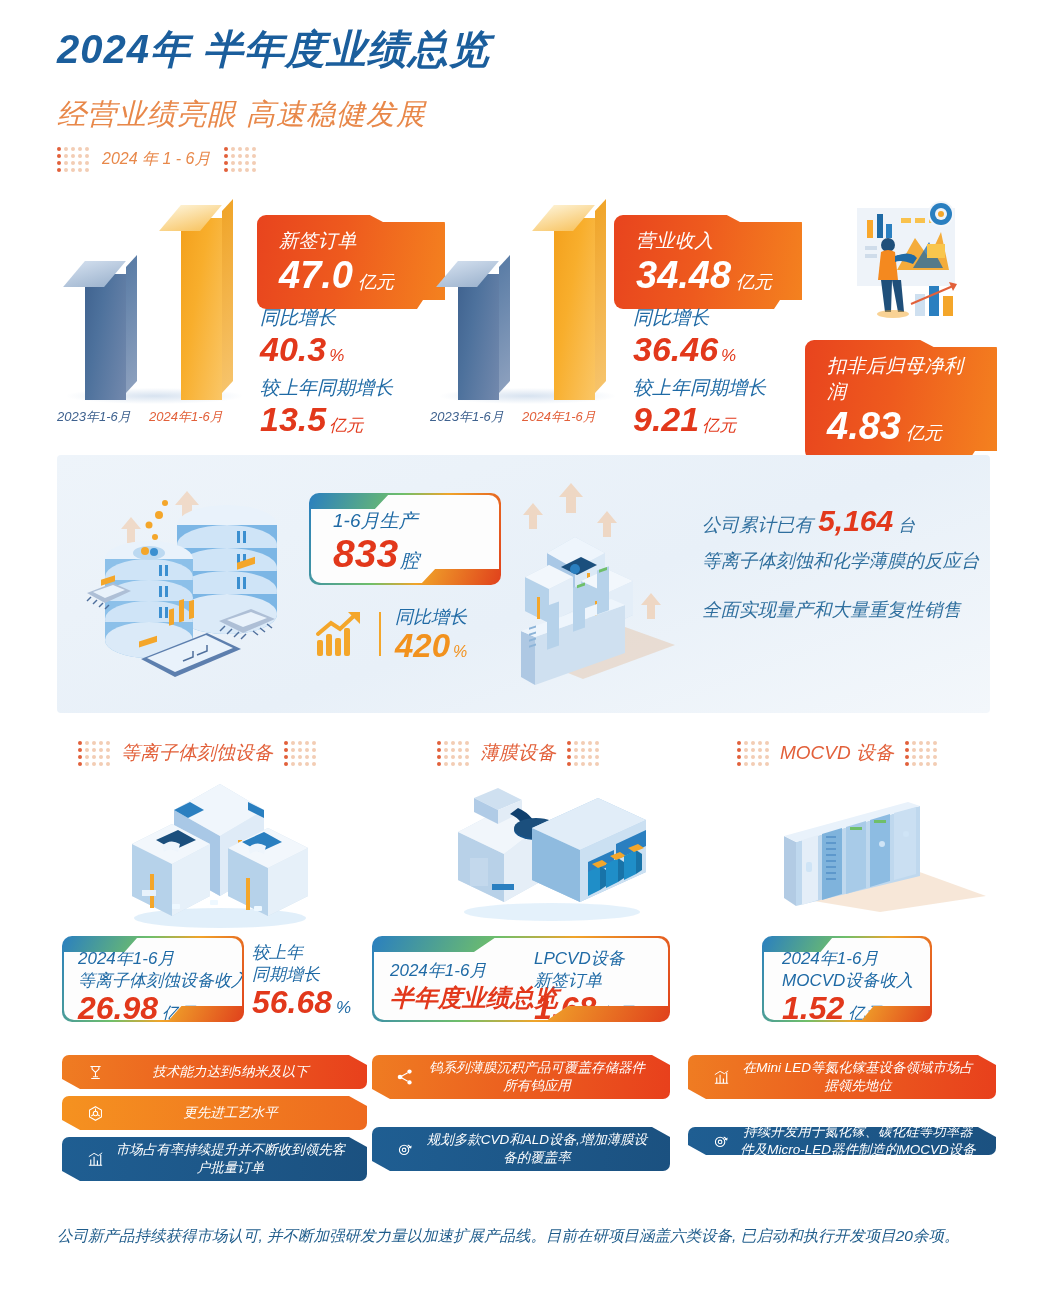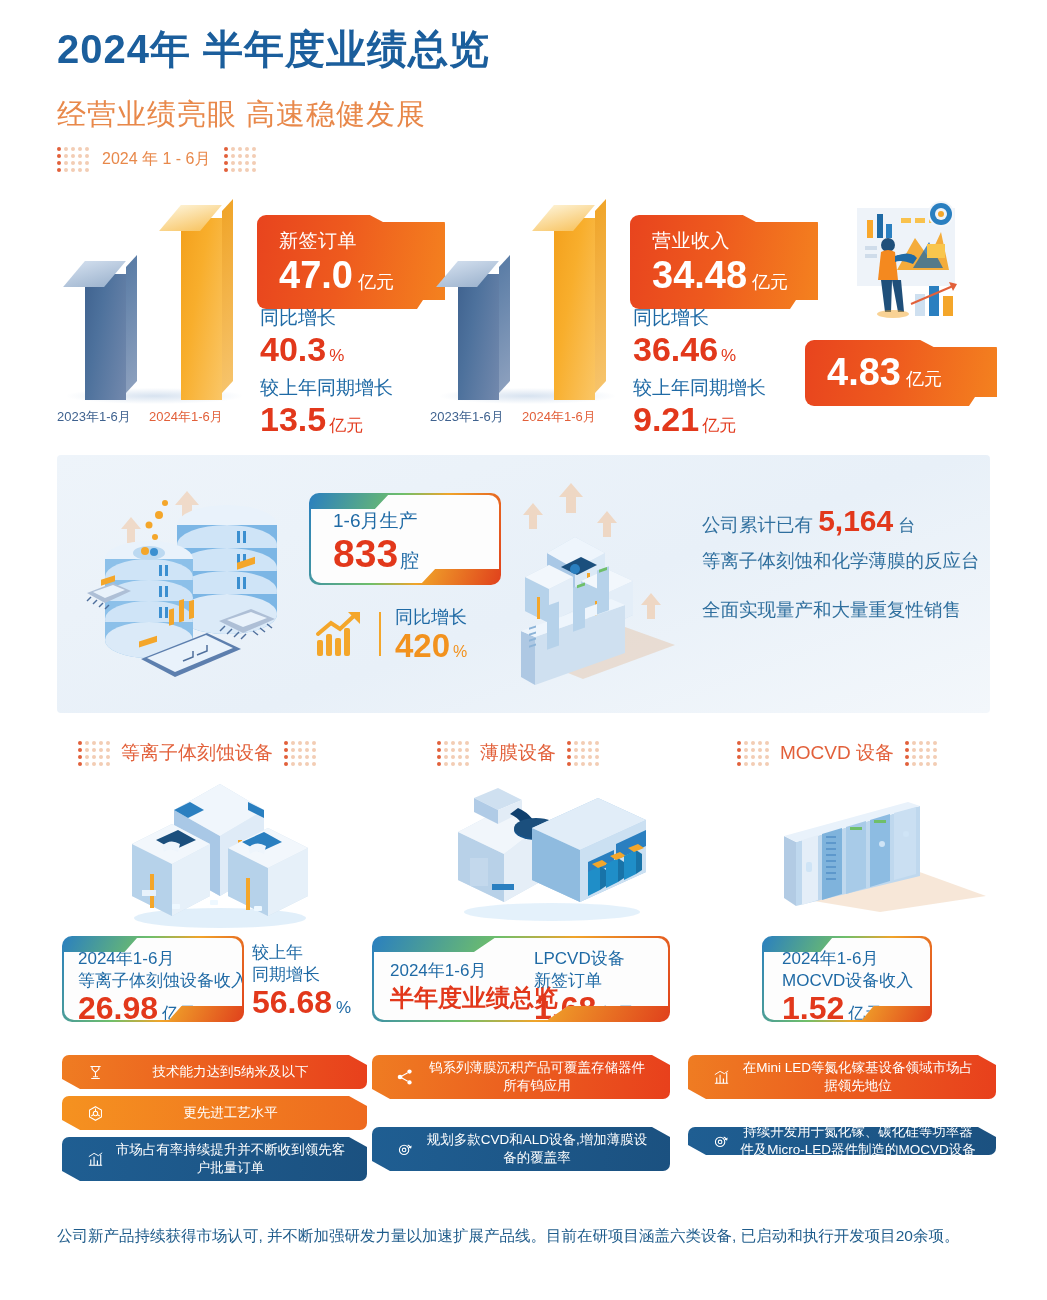--- a/index.html
+++ b/index.html
@@ -4,21 +4,21 @@
 <style>
   * { box-sizing: border-box; margin: 0; padding: 0; }
   body {
     width: 1047px; height: 1300px;
     background: #ffffff;
     font-family: "Liberation Sans", "DejaVu Sans", sans-serif;
     position: relative;
     overflow: hidden;
     color: #1f5c8b;
   }
-  .page { position: relative; width: 1047px; height: 1300px; }
+  .page { position: relative; width: 1047px; height: 1300px; font-style: italic; }
 
   
   .hdr { position: absolute; left: 57px; top: 22px; }
   .hdr-title {
     font-size: 40px; font-weight: bold; color: #1b5e9c;
     letter-spacing: 1px; white-space: nowrap;
   }
   .hdr-sub {
     margin-top: 18px; font-size: 29px; color: #e8884a;
     letter-spacing: 1px; white-space: nowrap;
@@ -248,21 +248,21 @@
       </div>
       <div class="bar3d bar-orange" style="left:124px; width:41px; height:182px;">
         <div class="face"></div>
           <div class="top"></div>
           <div class="side"></div>
       </div>
     </div>
     <div class="axis-lbl b" style="left:0px; top:208px;">2023年1-6月</div>
     <div class="axis-lbl o" style="left:92px; top:208px;">2024年1-6月</div>
 
-    <div class="ribbon" style="left:200px; top:15px; width:188px;">
+    <div class="ribbon" style="left:184px; top:15px; width:188px;">
       <div class="rb-cap">营业收入</div>
       <div class="rb-val">
         <span>34.48</span><span class="u">亿元</span>
       </div>
     </div>
 
     <div class="growth" style="left:203px; top:105px;">
       <div class="g-cap">同比增长</div>
       <div class="g-val">
         <span>36.46</span><span class="u">%</span>
@@ -301,20 +301,21 @@
     <path d="M47 82 l6 32 h6 l-3 -32 Z" fill="#1f4f7a"></path>
     <ellipse cx="48" cy="116" rx="16" ry="4" fill="#f4a62a" opacity=".5"></ellipse>
     <rect x="70" y="96" width="10" height="22" fill="#cfe0f0"></rect>
     <rect x="84" y="88" width="10" height="30" fill="#2a7fc0"></rect>
     <rect x="98" y="98" width="10" height="20" fill="#f4a62a"></rect>
     <path d="M66 106 L108 88" stroke="#e2603a" stroke-width="2" fill="none"></path>
     <path d="M104 84 l8 2 l-4 7 Z" fill="#e2603a"></path>
   </svg>
 
   <div class="ribbon" style="left:805px; top:340px; width:192px;">
+    <div class="rb-cap">扣非后归母净利润</div>
     <div class="rb-val">
       <span>4.83</span><span class="u">亿元</span>
     </div>
   </div>
 
   <div class="midpanel">
 
     <svg class="ill" style="left:22px; top:18px;" width="220" height="220" viewBox="0 0 220 220">
       <g opacity=".5" fill="#f3c39a">
         <path d="M108 18 l12 14 h-7 v16 h-10 V32 h-7 Z"></path>

